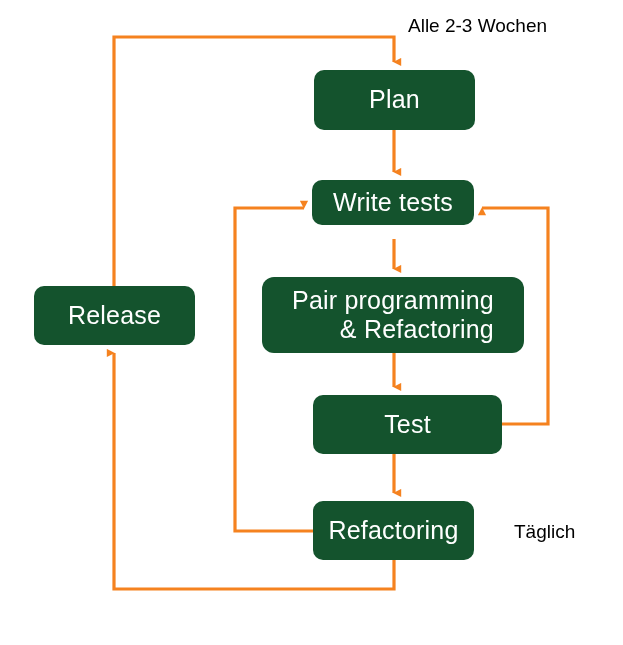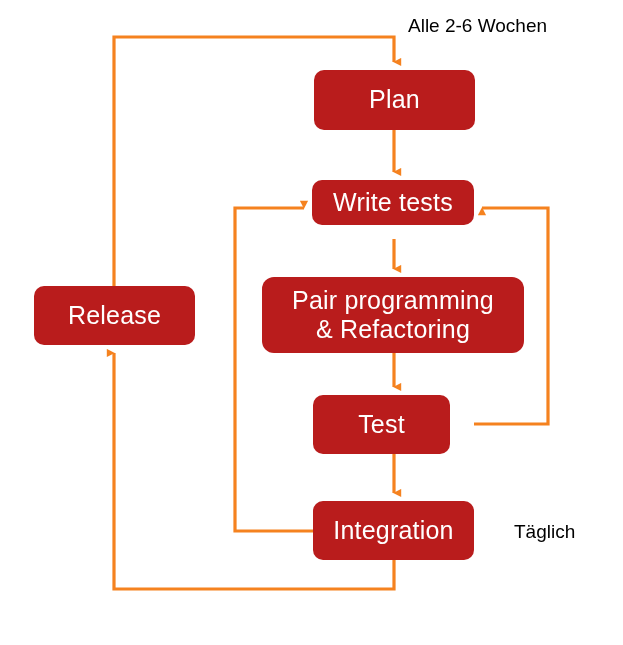--- a/index.html
+++ b/index.html
@@ -20,21 +20,21 @@
   }
   .flow-svg {
     position: absolute;
     left: 0;
     top: 0;
     width: 623px;
     height: 645px;
   }
   .node {
     position: absolute;
-    background: #b91c1c;
+    background: #14532d;
     border-radius: 10px;
     color: #ffffff;
     display: flex;
     align-items: center;
     justify-content: center;
     text-align: center;
     font-family: "Liberation Sans", sans-serif;
     font-size: 25px;
     line-height: 1.18;
     letter-spacing: 0.2px;
@@ -42,22 +42,22 @@
     z-index: 3;
   }
   .node-label {
     display: block;
     white-space: pre-line;
     padding: 0 6px;
   }
   .node-plan        { left: 314px; top: 70px;  width: 161px; height: 60px; }
   .node-write-tests { left: 312px; top: 180px; width: 162px; height: 45px; }
   .node-pair        { left: 262px; top: 277px; width: 262px; height: 76px;
-                      border-radius: 12px; }
-  .node-test        { left: 313px; top: 395px; width: 137px; height: 59px; }
+                      border-radius: 12px; text-align: right; }
+  .node-test        { left: 313px; top: 395px; width: 189px; height: 59px; }
   .node-integration { left: 313px; top: 501px; width: 161px; height: 59px; }
   .node-release     { left: 34px;  top: 286px; width: 161px; height: 59px; }
 
   .annotation {
     position: absolute;
     color: #000000;
     font-family: "Liberation Sans", sans-serif;
     font-size: 19px;
     white-space: nowrap;
     z-index: 4;
@@ -118,25 +118,25 @@
   <div class="node node-pair">
     <span class="node-label">Pair programming
 &amp; Refactoring</span>
   </div>
 
   <div class="node node-test">
     <span class="node-label">Test</span>
   </div>
 
   <div class="node node-integration">
-    <span class="node-label">Integration</span>
+    <span class="node-label">Refactoring</span>
   </div>
 
   <div class="node node-release">
     <span class="node-label">Release</span>
   </div>
 
-  <div class="annotation anno-cadence">Alle 2-6 Wochen</div>
+  <div class="annotation anno-cadence">Alle 2-3 Wochen</div>
 
   <div class="annotation anno-daily">Täglich</div>
 
 
 </div>
 
 </body></html>

